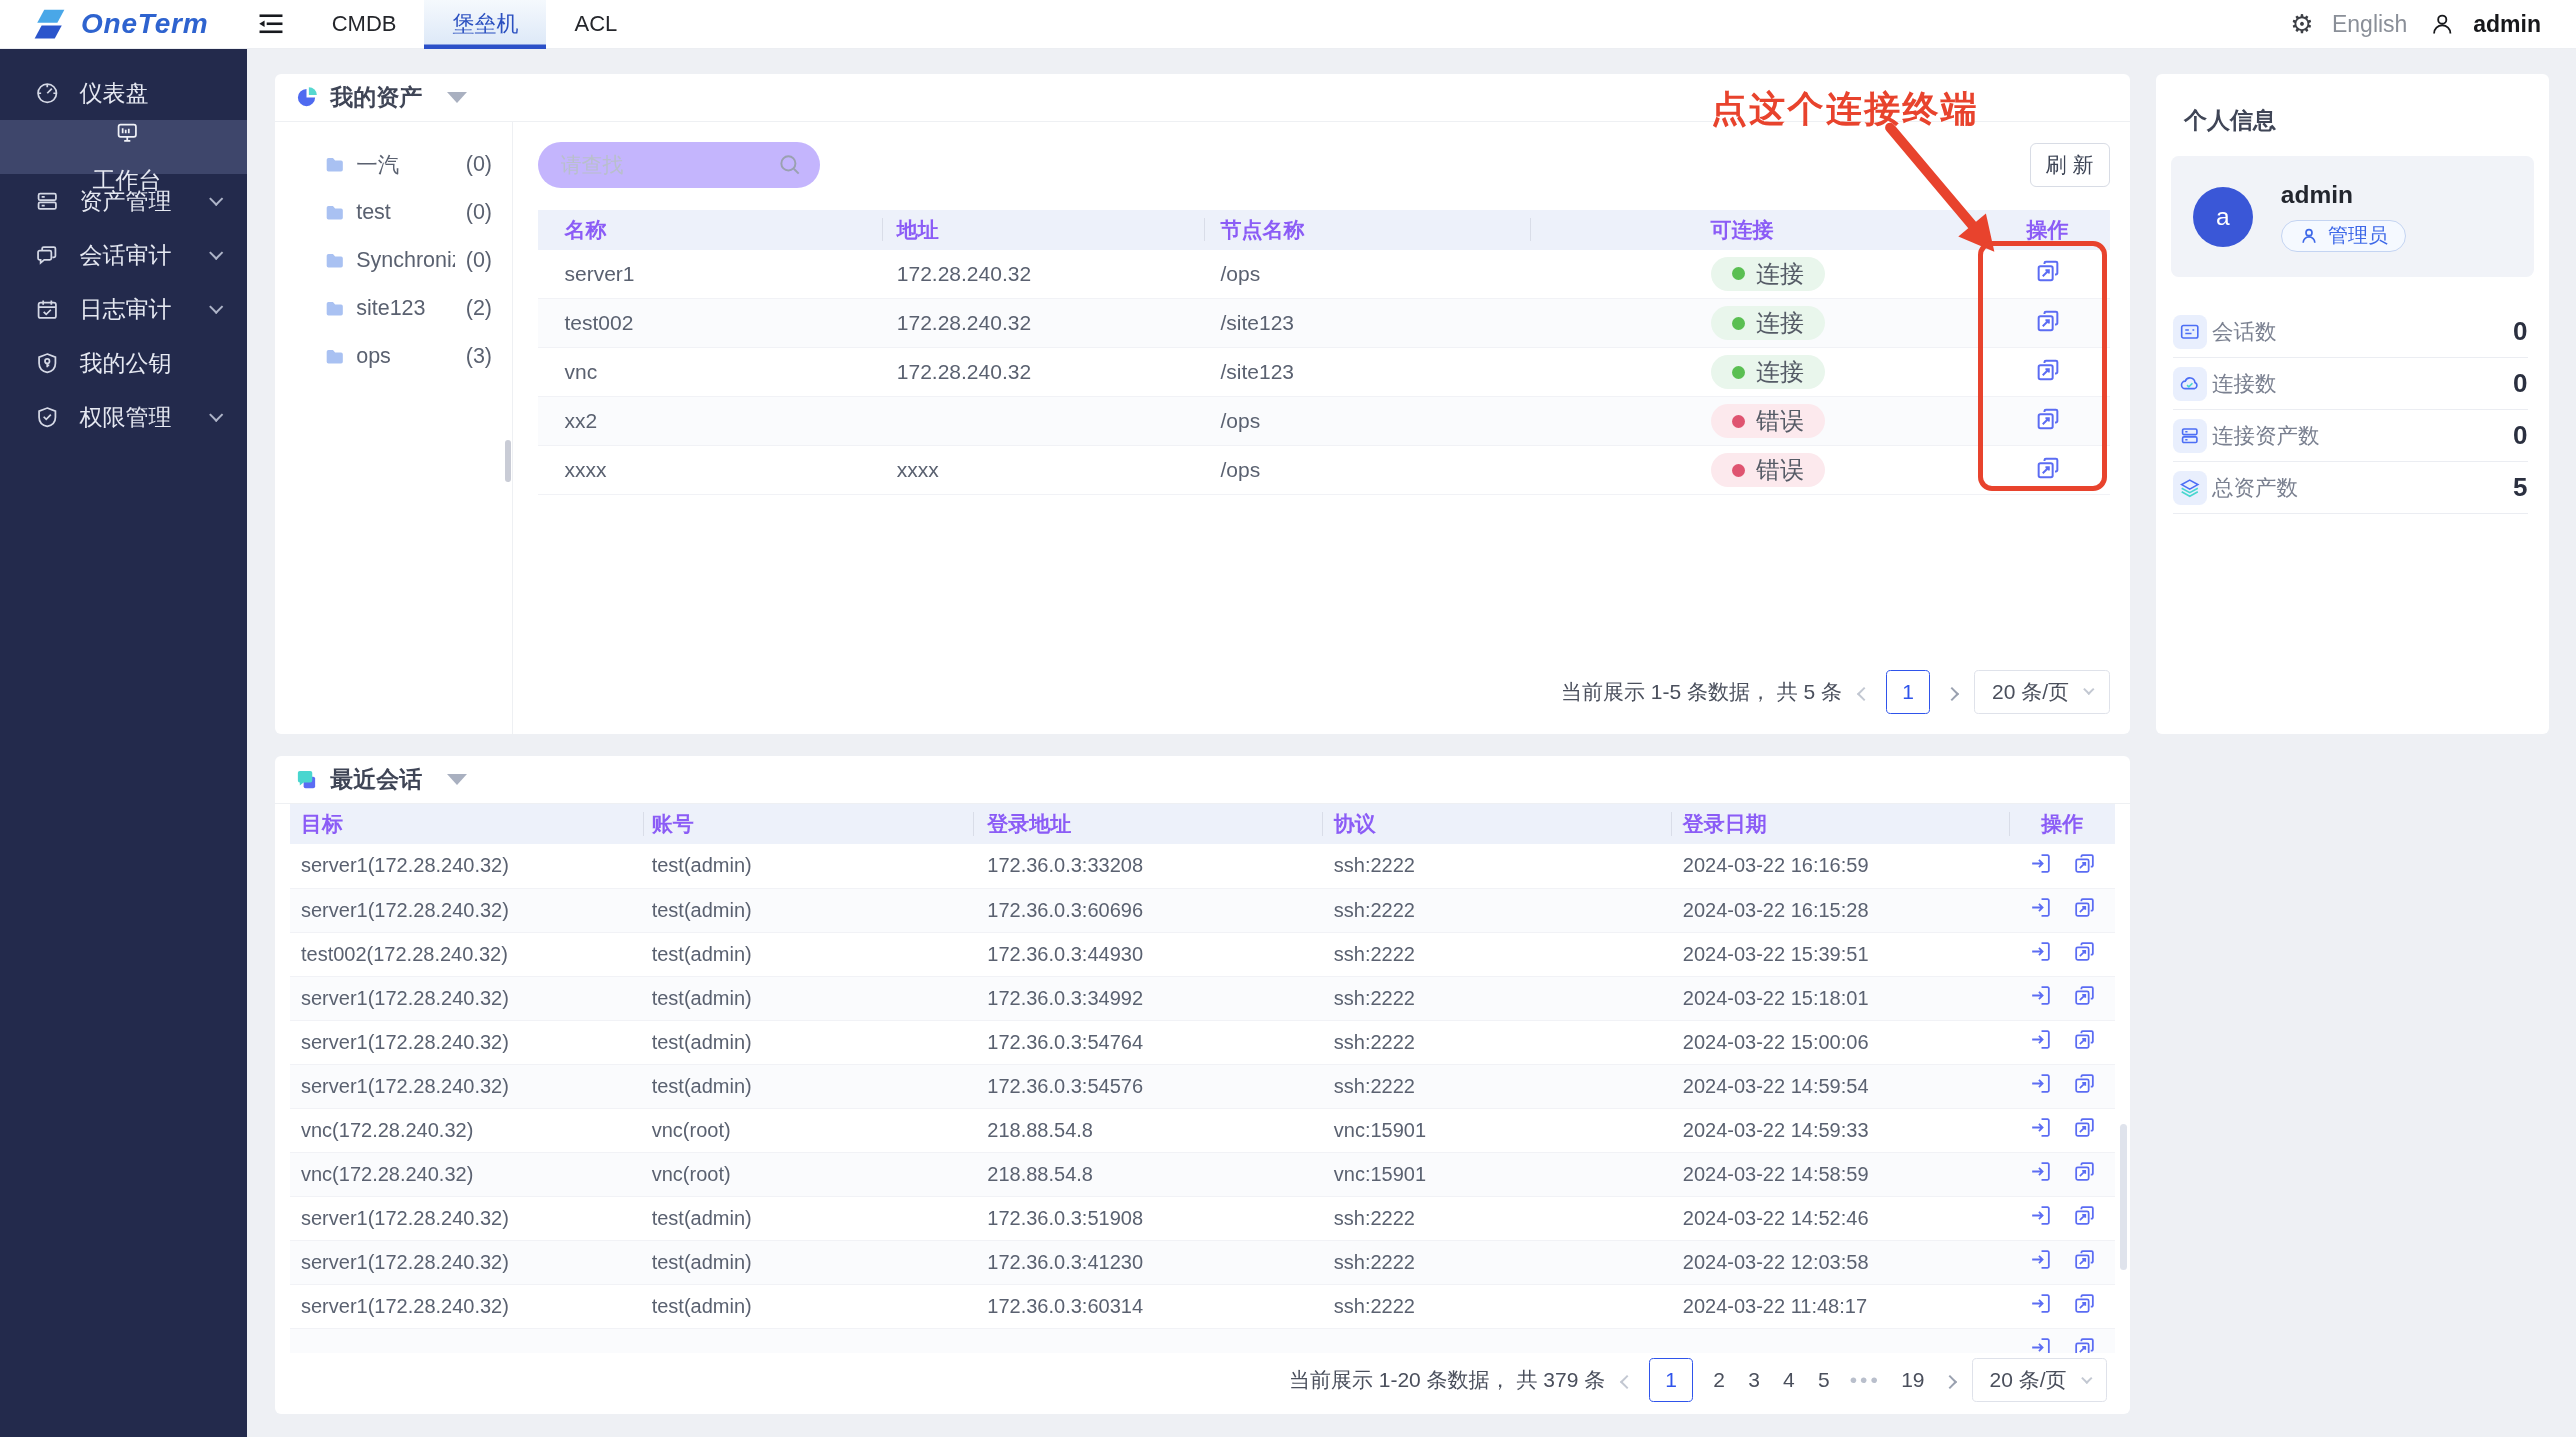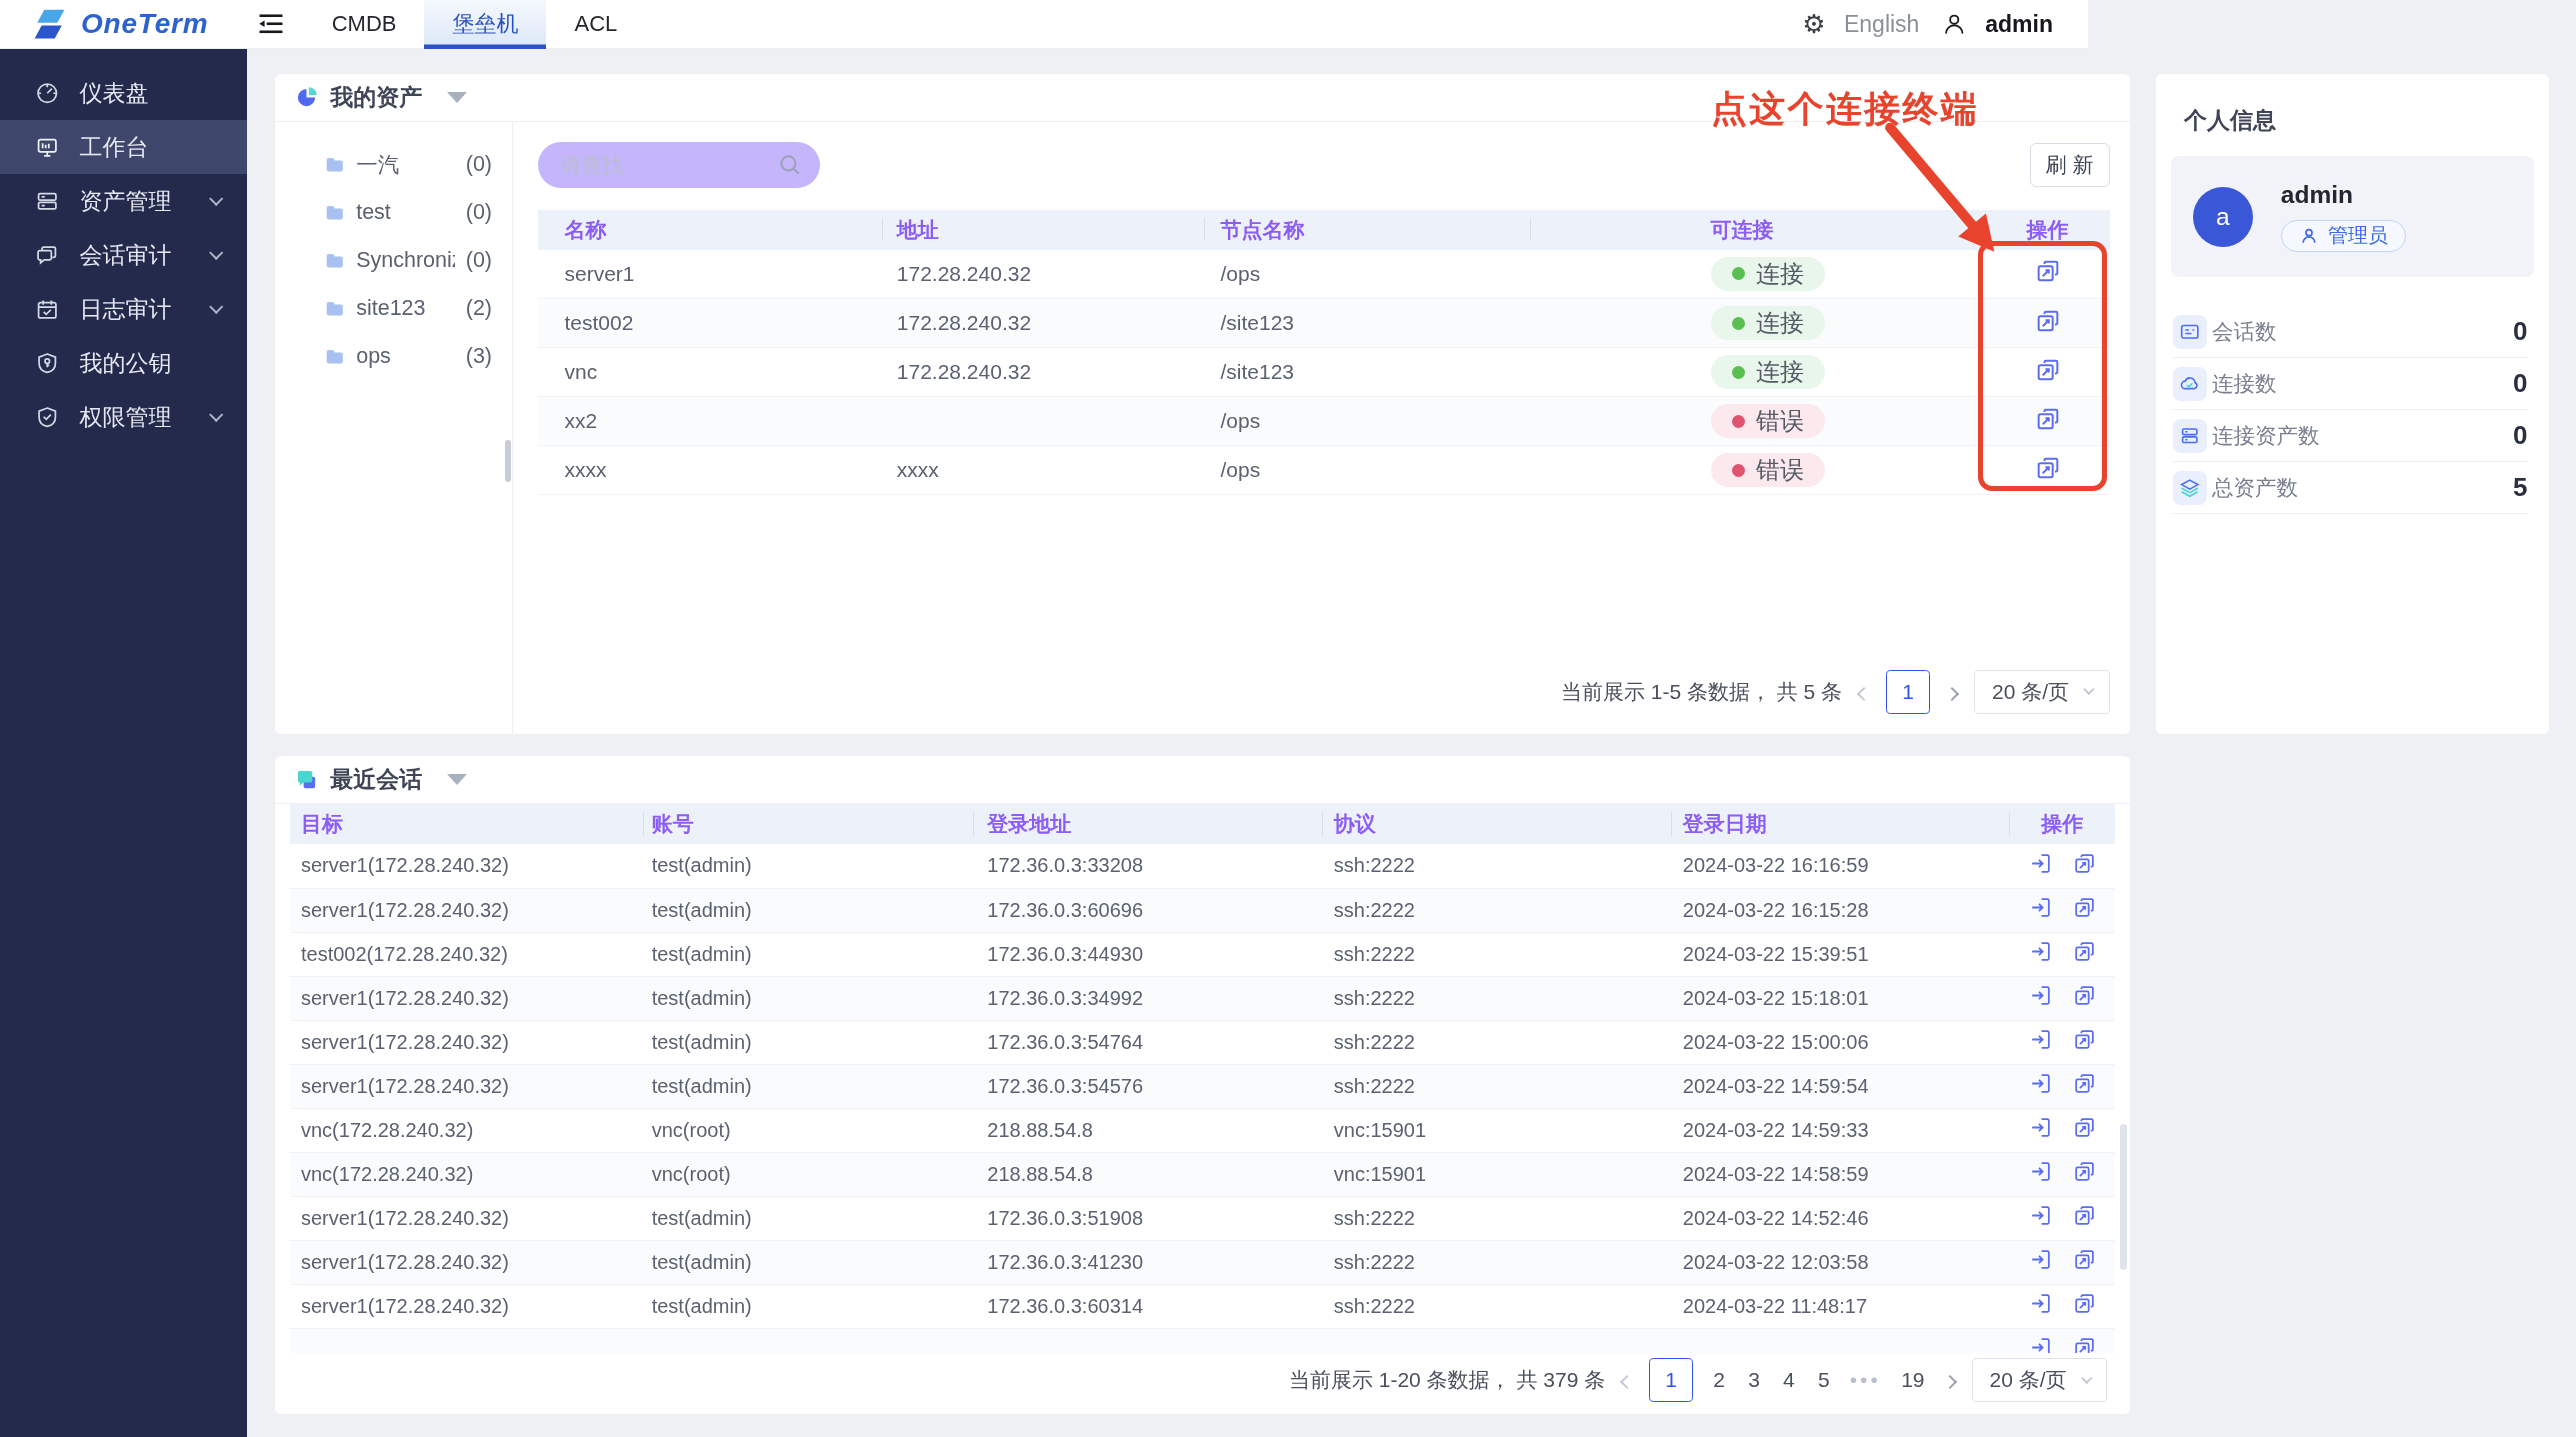--- a/index.html
+++ b/index.html
@@ -1,35 +1,35 @@
 <!DOCTYPE html>
 <html style="font-size:12.3px"><head>
 <meta charset="utf-8">
 <style>
   * { margin:0; padding:0; box-sizing:border-box; }
   html,body { width:2576px; height:1438px; }
   body { font-family:"Liberation Sans","DejaVu Sans",sans-serif; background:#eef0f4; overflow:hidden; position:relative; color:#333; }
 
   
-  .topbar { position:absolute; top:0; left:0; width:2088px; height:49px; background:#fff; display:flex; align-items:center; z-index:9; border-bottom:0.8px solid #eceef2; }
+  .topbar { position:absolute; top:0; left:0; width:2576px; height:49px; background:#fff; display:flex; align-items:center; z-index:9; border-bottom:0.8px solid #eceef2; }
   .logo { width:247px; display:flex; align-items:center; gap:14px; padding-left:32px; flex:none; cursor:pointer; }
   .logo-text { font-size:28px; font-weight:bold; font-style:italic; color:#2e63cf; letter-spacing:0.8px; }
   .collapse-btn { margin-left:10.7px; margin-right:20px; display:flex; align-items:center; cursor:pointer; }
   .tabs { display:flex; height:49px; }
   .tab { height:49px; display:flex; align-items:center; padding:0 28px; font-size:22px; color:#24262b; cursor:pointer; }
   .tab.active { background:linear-gradient(#f5f9fd,#dbe7f7); color:#2b50c0; box-shadow:inset 0 -4.6px 0 #2b50c8; }
   .top-right { margin-left:auto; display:flex; align-items:center; gap:18.4px; padding-right:35px; }
   .gear { font-family:"DejaVu Sans",sans-serif; font-size:26px; color:#3c3f45; cursor:pointer; }
   .lang { font-size:23px; color:#8a8f98; cursor:pointer; }
   .uname { font-size:23px; color:#17181b; font-weight:bold; cursor:pointer; }
 
   
   .sidebar { position:absolute; top:49px; left:0; width:247px; height:1388px; background:#232a4c; padding-top:17px; }
   .sitem { height:54px; display:flex; align-items:center; padding:0 28px 0 35px; color:#e6e9f2; font-size:23px; gap:20px; cursor:pointer; }
-  .sitem.active { background:#3e466b; }
+  .sitem.active { background:#3e466b;flex-direction:column; }
   .sicon { display:flex; flex:none; }
   .slabel { white-space:nowrap; }
   .schev { margin-left:auto; width:10px; height:10px; border-right:2.3px solid #aeb4c8; border-bottom:2.3px solid #aeb4c8; transform:rotate(45deg) translateY(-3.1px); }
 
   
   .panel { position:absolute; background:#fff; border-radius:6.1px; }
   .panel-assets { left:275px; top:74px; width:1855px; height:660px; }
   .panel-profile { left:2156px; top:74px; width:393px; height:660px; }
   .panel-sessions { left:275px; top:756px; width:1855px; height:658px; }
 

